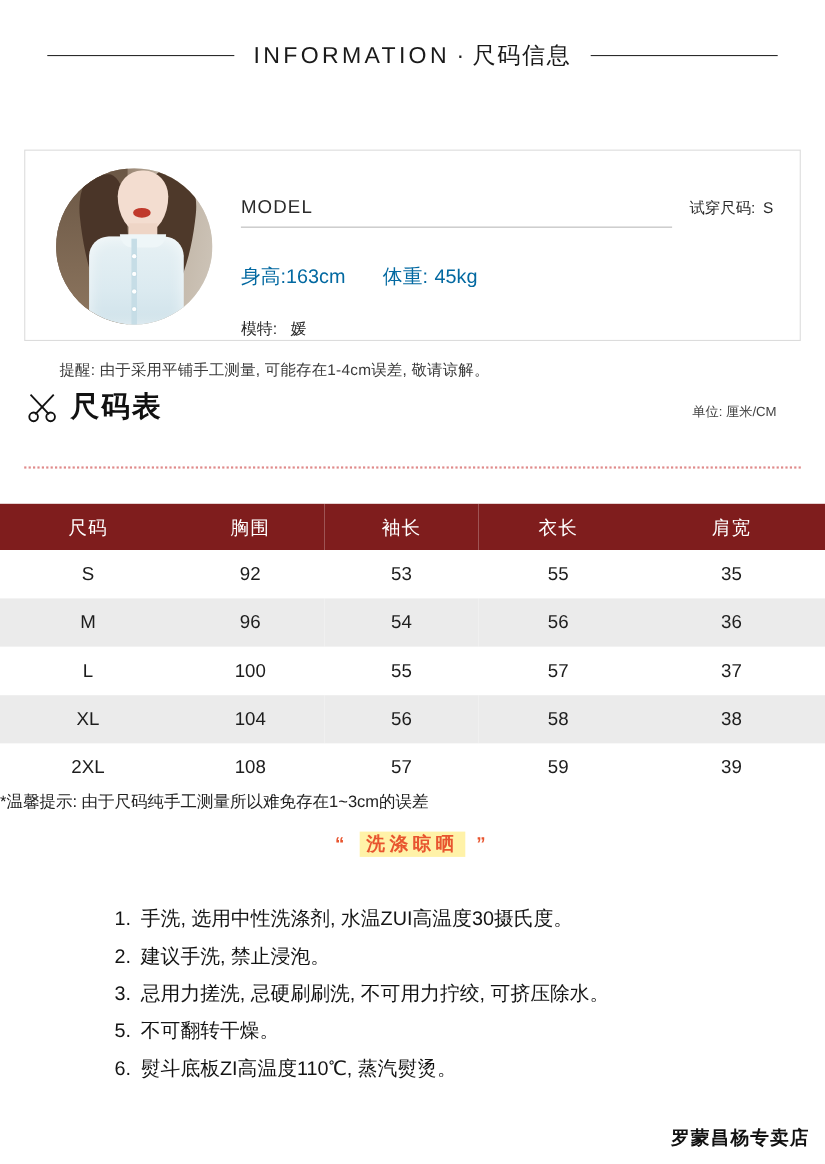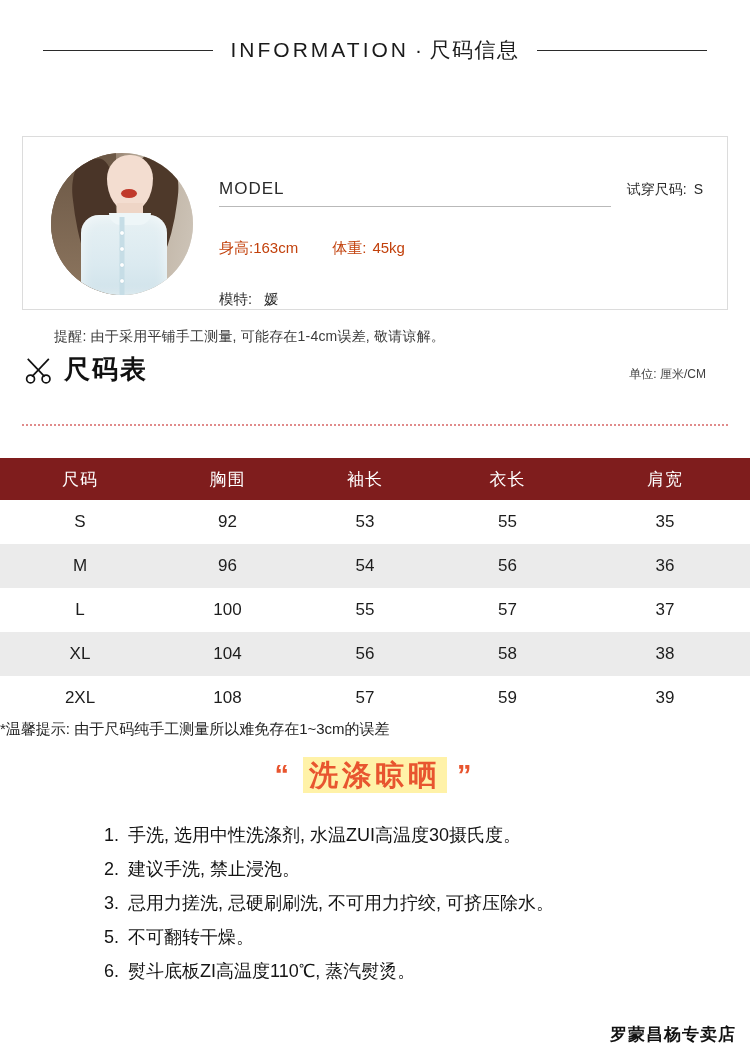--- a/index.html
+++ b/index.html
@@ -150,22 +150,22 @@
     top: 32px;
     font-size: 14px;
     color: #2a2a2a;
     white-space: nowrap;
   }
   .model-size .val { margin-left: 7px; }
   .row-stats {
     position: absolute;
     left: 0;
     top: 90px;
-    font-size: 15px;
-    color: #c2410c;
+    font-size: 18px;
+    color: #0369a1;
     white-space: nowrap;
   }
   .row-stats .gap { display: inline-block; width: 34px; }
   .row-stats .v { margin-left: 6px; }
   .row-model {
     position: absolute;
     left: 0;
     top: 141px;
     font-size: 14.5px;
     color: #2a2a2a;
@@ -267,21 +267,21 @@
     color: #222;
   }
 
   
   .wash-title {
     position: absolute;
     left: 0;
     top: 756px;
     width: 750px;
     text-align: center;
-    font-size: 29px;
+    font-size: 17px;
     font-weight: 700;
     color: #e8552f;
     letter-spacing: 4px;
   }
   .wash-title .quote {
     color: #e8552f;
     font-weight: 700;
     margin: 0 10px;
   }
   .wash-title .hl {

